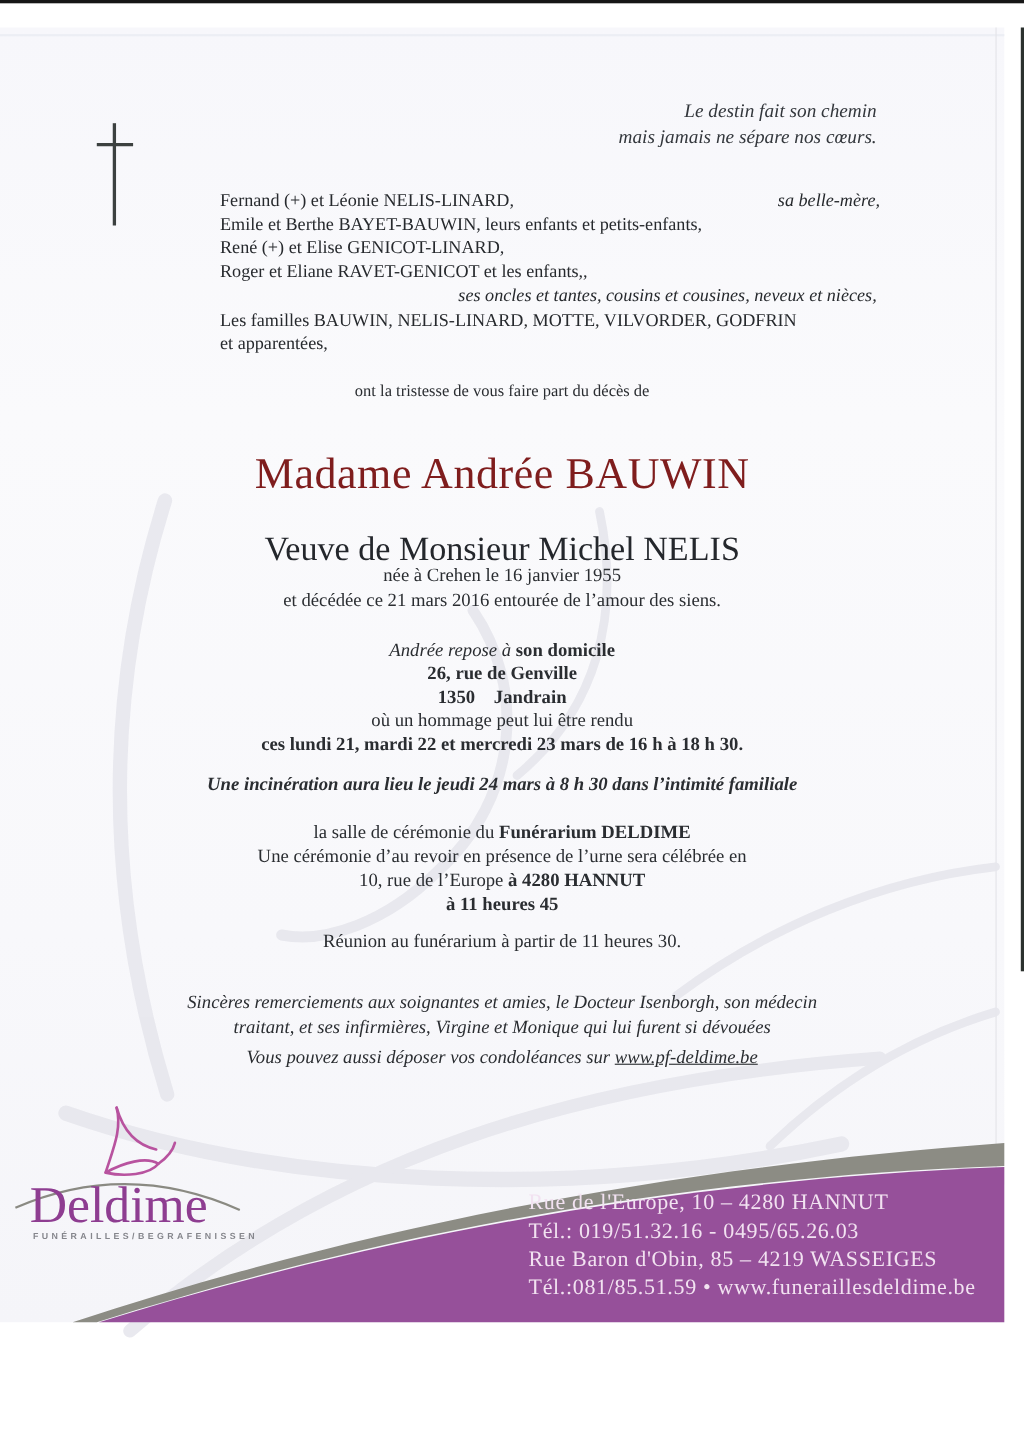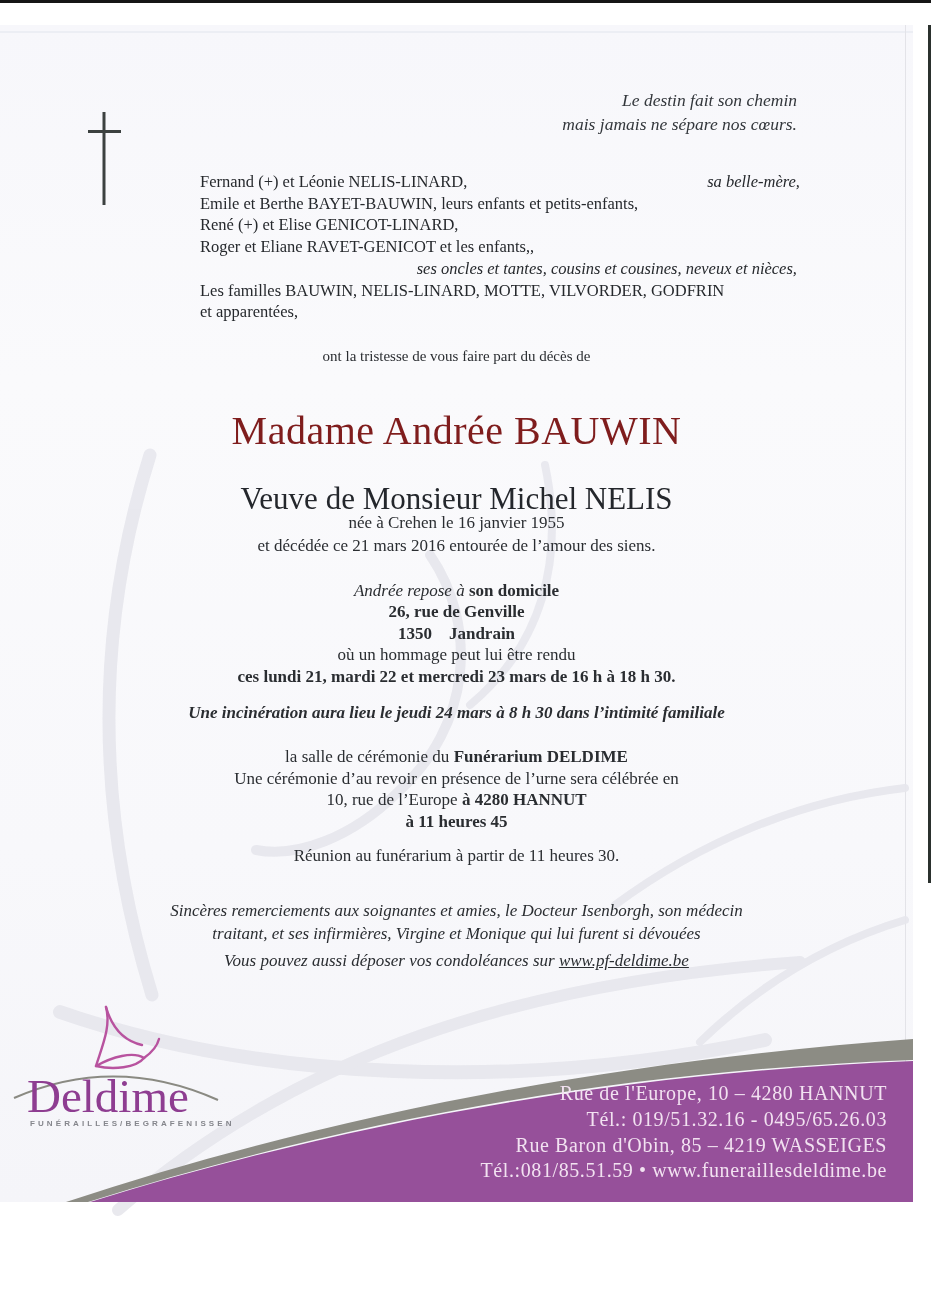--- a/index.html
+++ b/index.html
@@ -49,21 +49,21 @@
   
   .logo-word{
     left:27px;top:1071px;font-size:47px;line-height:50px;color:#8e3d91;z-index:2;
     font-family:"Liberation Serif", serif;
   }
   .logo-tag{
     left:30px;top:1119px;font-size:8px;letter-spacing:3.1px;color:#85868c;z-index:2;
     font-family:"Liberation Sans", sans-serif;font-weight:bold;
   }
   .footer-address{
-    top:1081px;right:44px;text-align:right;z-index:3;
+    top:1081px;right:44px;z-index:3;
     font-size:20px;line-height:25.8px;color:#f2e2f1;letter-spacing:.6px;
   }
 </style>
 </head>
 <body>
 
 <div class="abs page-bg"></div>
 <div class="abs scanline"></div>
 <div class="abs page-edge-line"></div>
 <div class="abs top-edge"></div>

